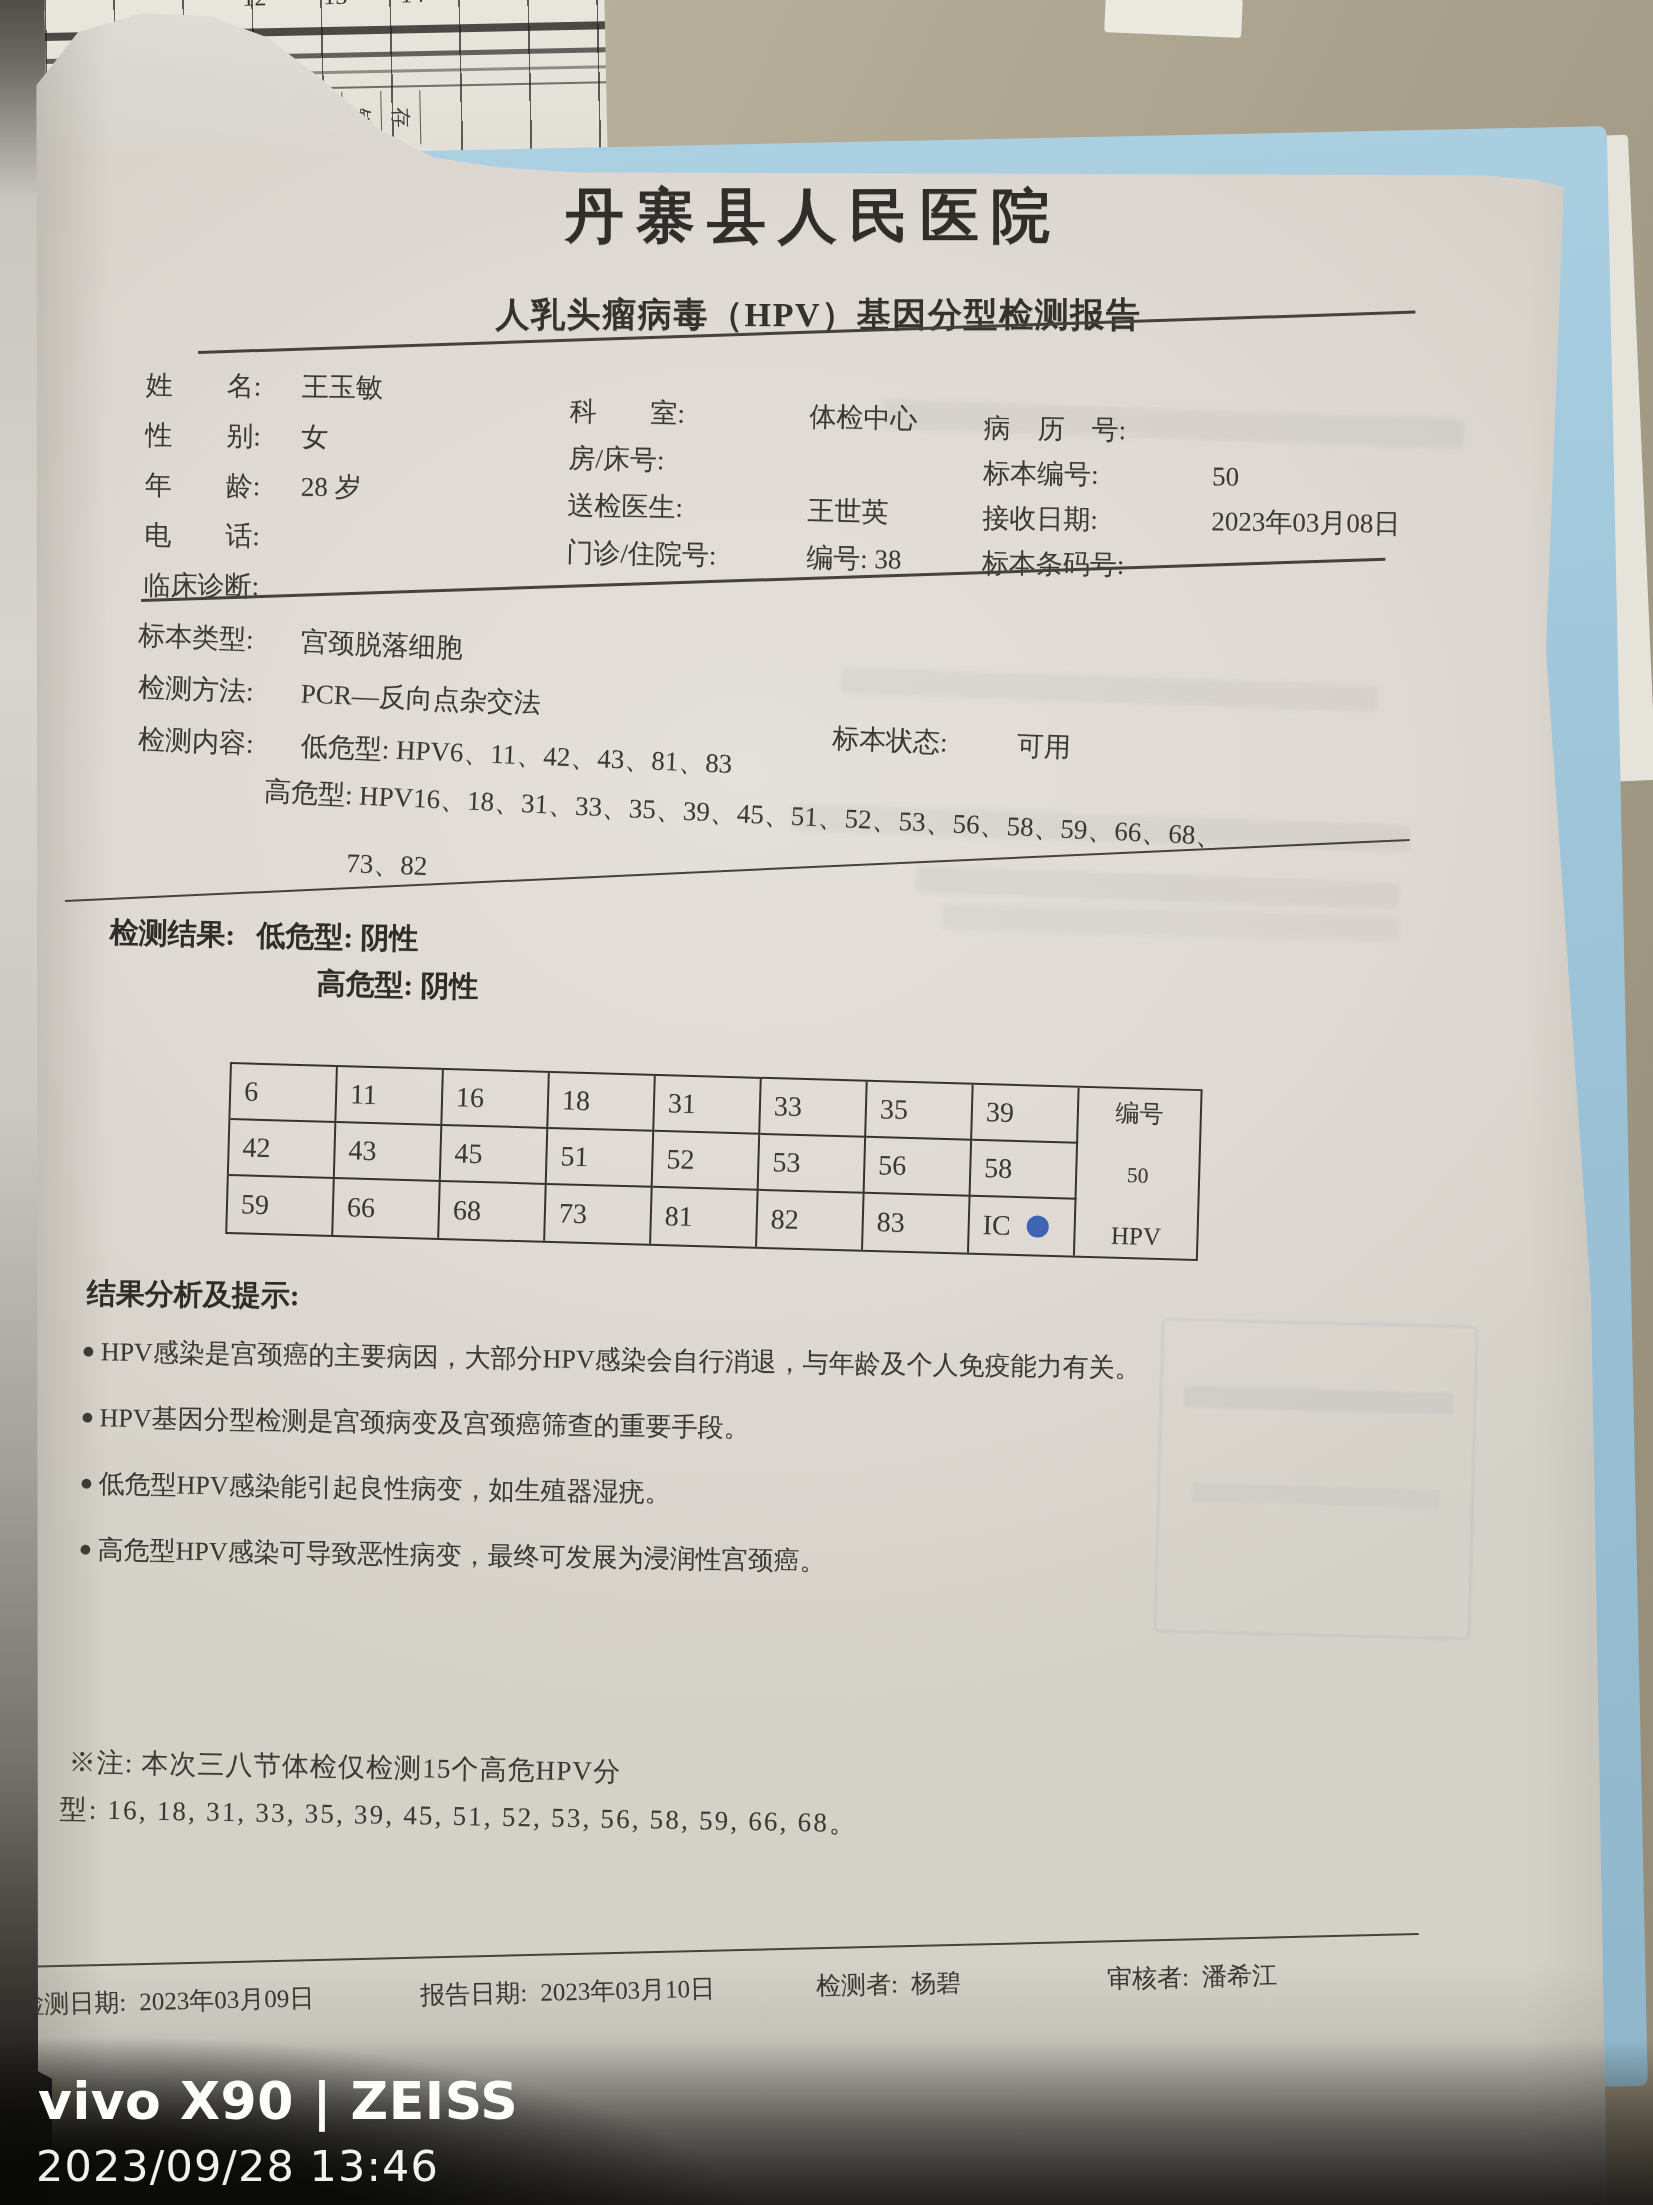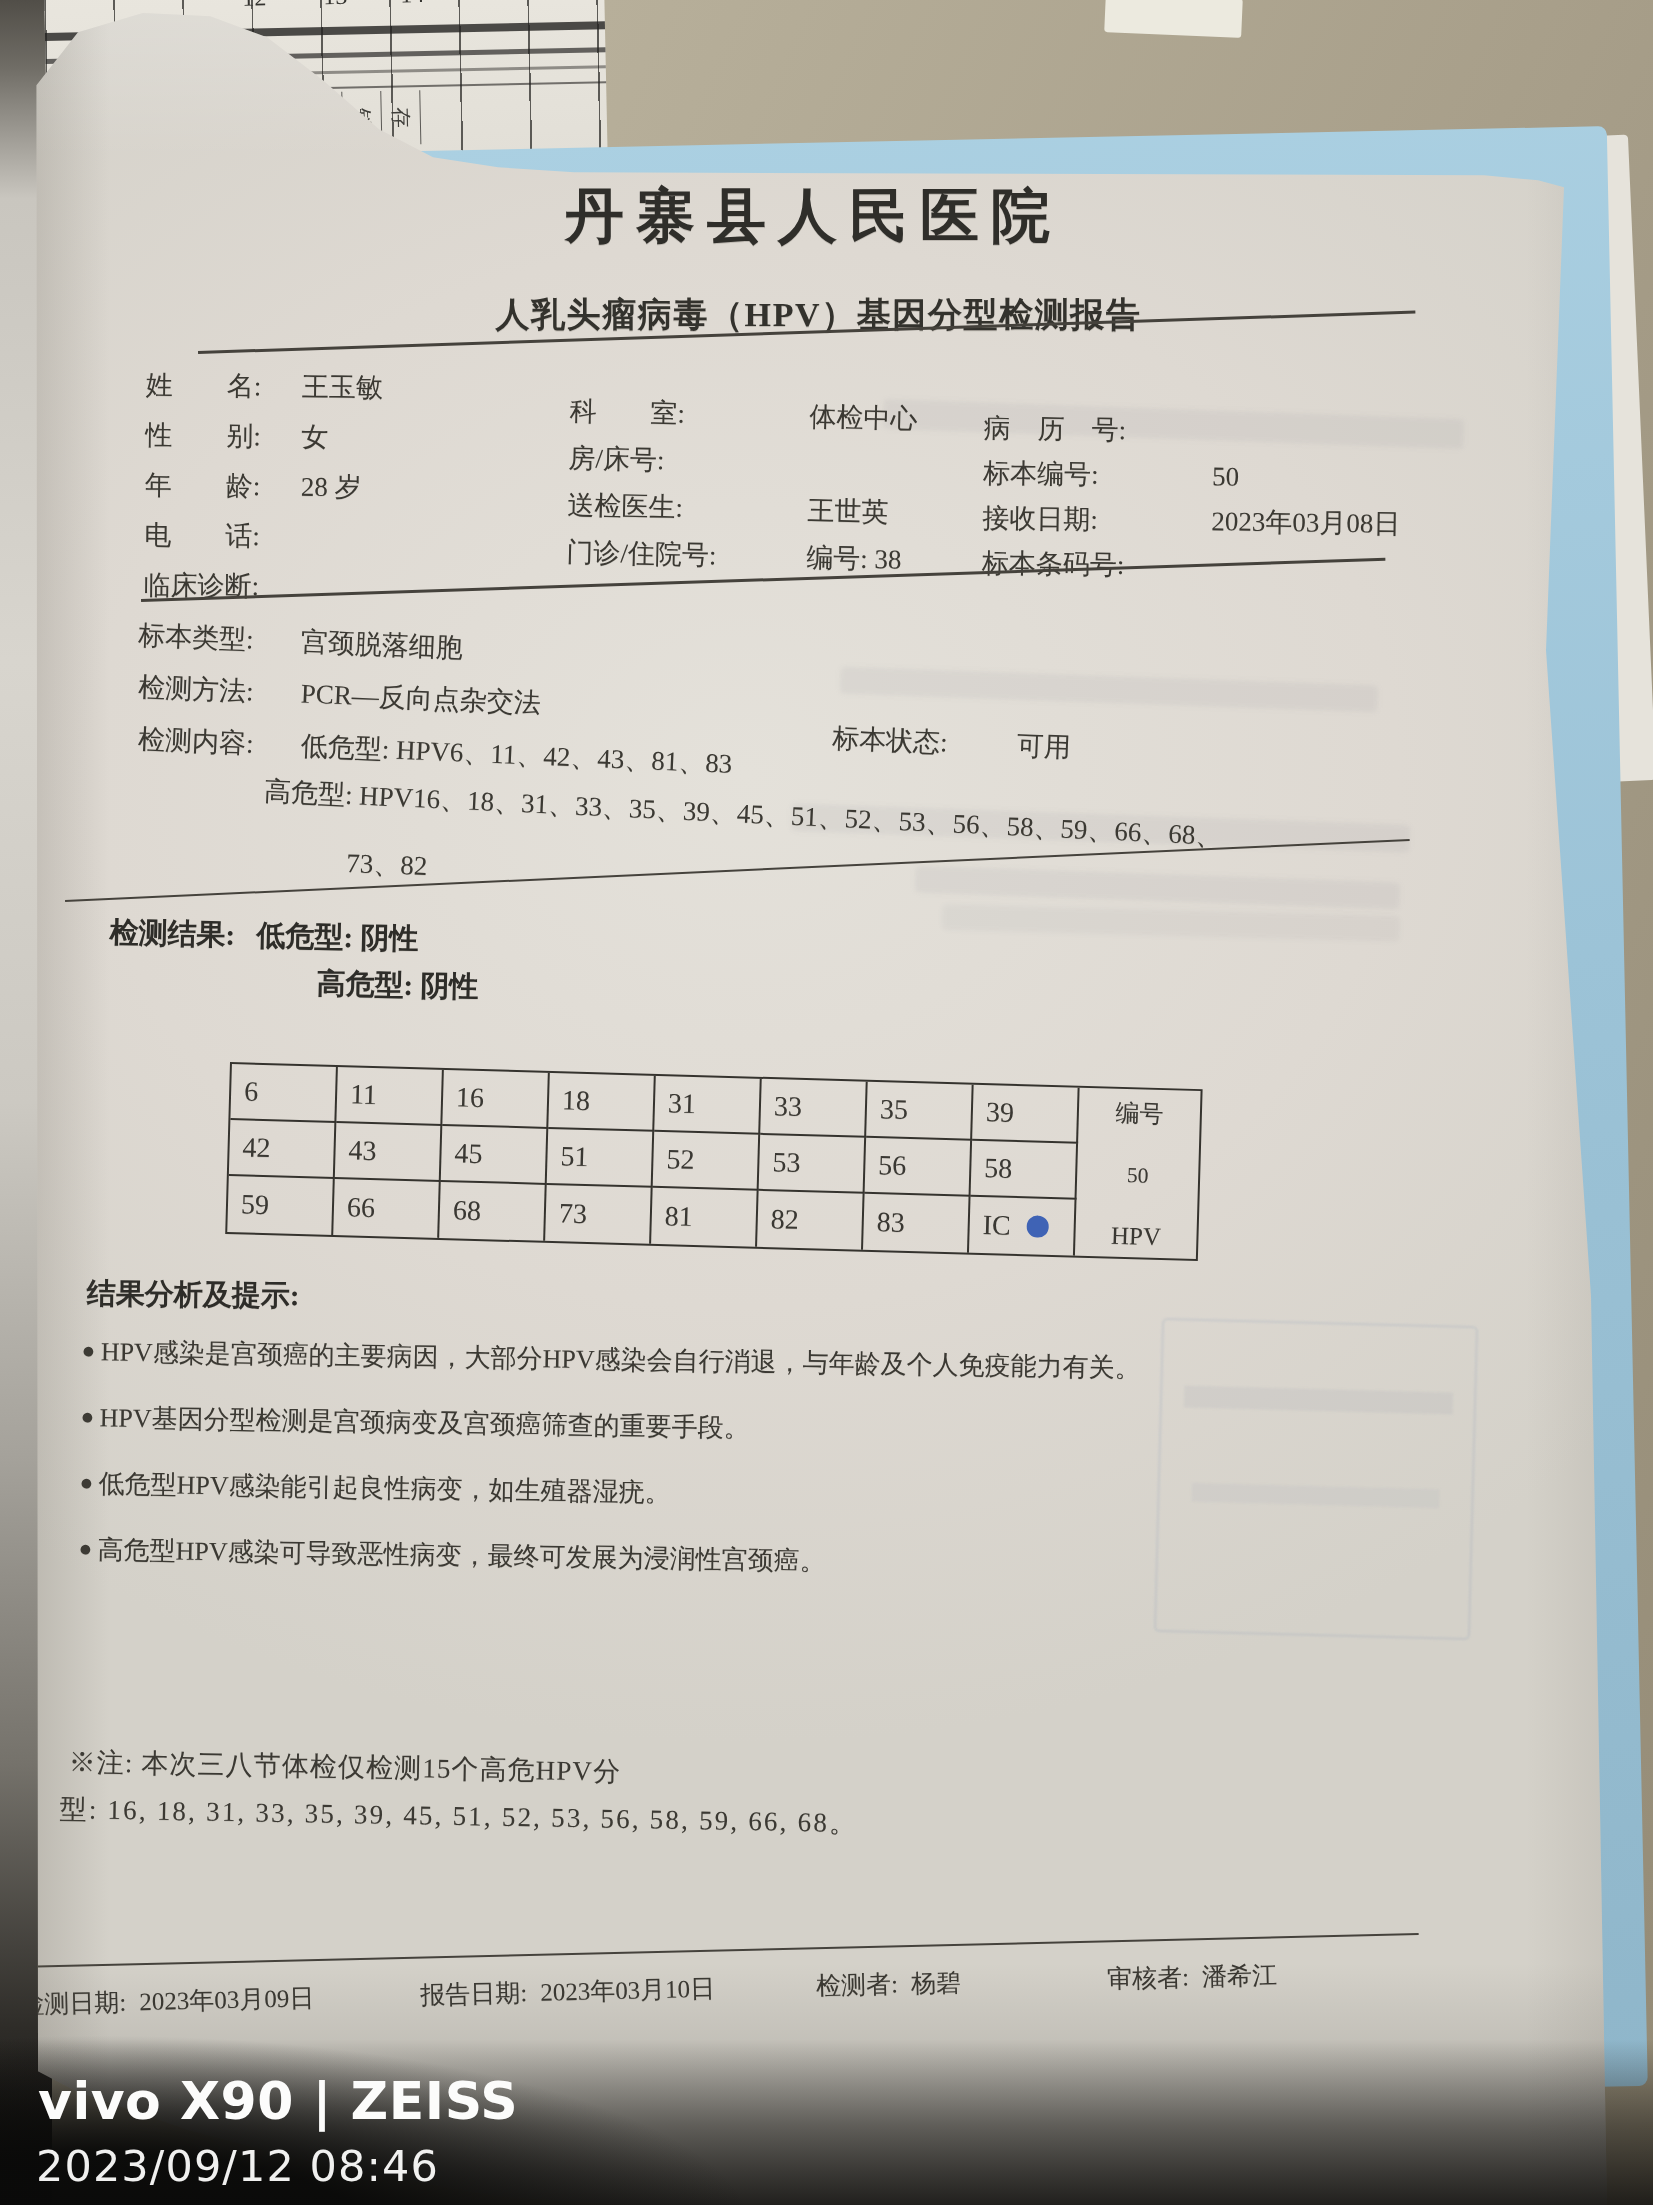--- a/index.html
+++ b/index.html
@@ -287,14 +287,14 @@
         <div class="fitem" style="left: 0px;"><span class="lblf">检测日期:</span><span class="val">2023年03月09日</span></div>
         <div class="fitem" style="left: 401px;"><span class="lblf">报告日期:</span><span class="val">2023年03月10日</span></div>
         <div class="fitem" style="left: 797px;"><span class="lblf">检测者:</span><span class="val">杨碧</span></div>
         <div class="fitem" style="left: 1088px;"><span class="lblf">审核者:</span><span class="val">潘希江</span></div>
       </div>
   </div>
 </div>
 
 <div id="bottom-shadow"></div>
 <div class="watermark" id="wm-device">vivo X90 | ZEISS</div>
-<div class="watermark" id="wm-time">2023/09/12 08:46</div>
+<div class="watermark" id="wm-time">2023/09/28 13:46</div>
 
 
 </body></html>

